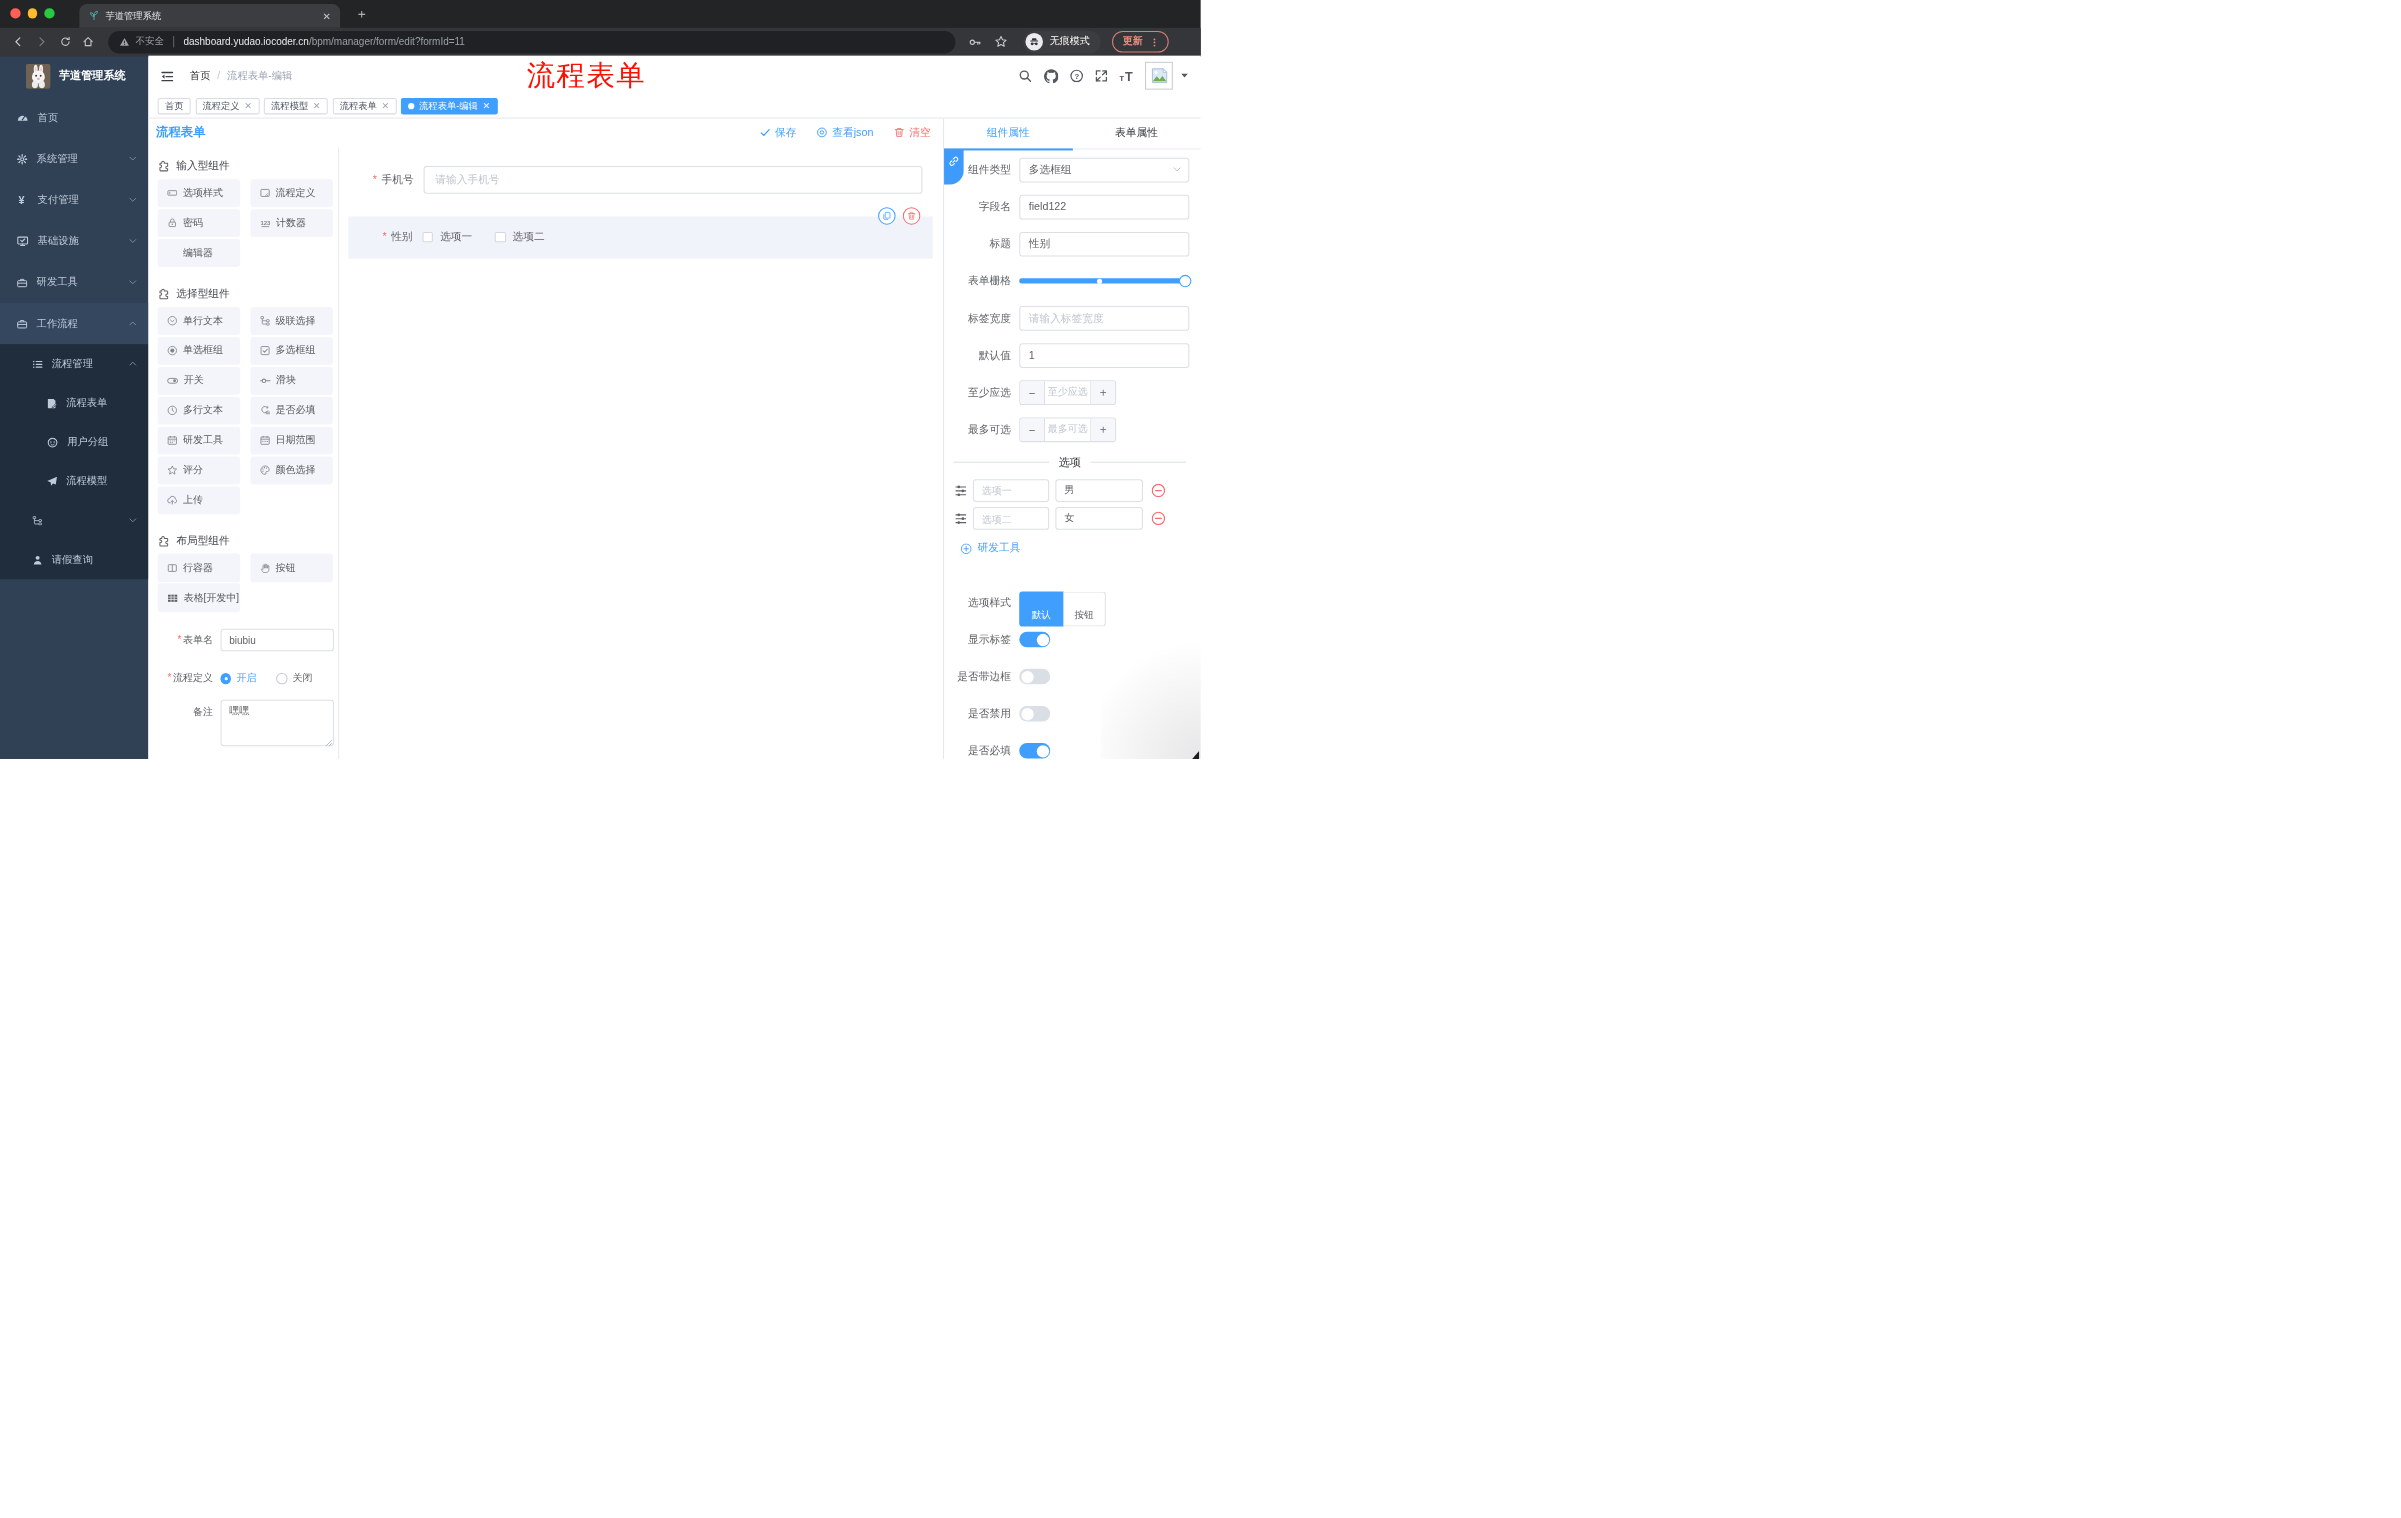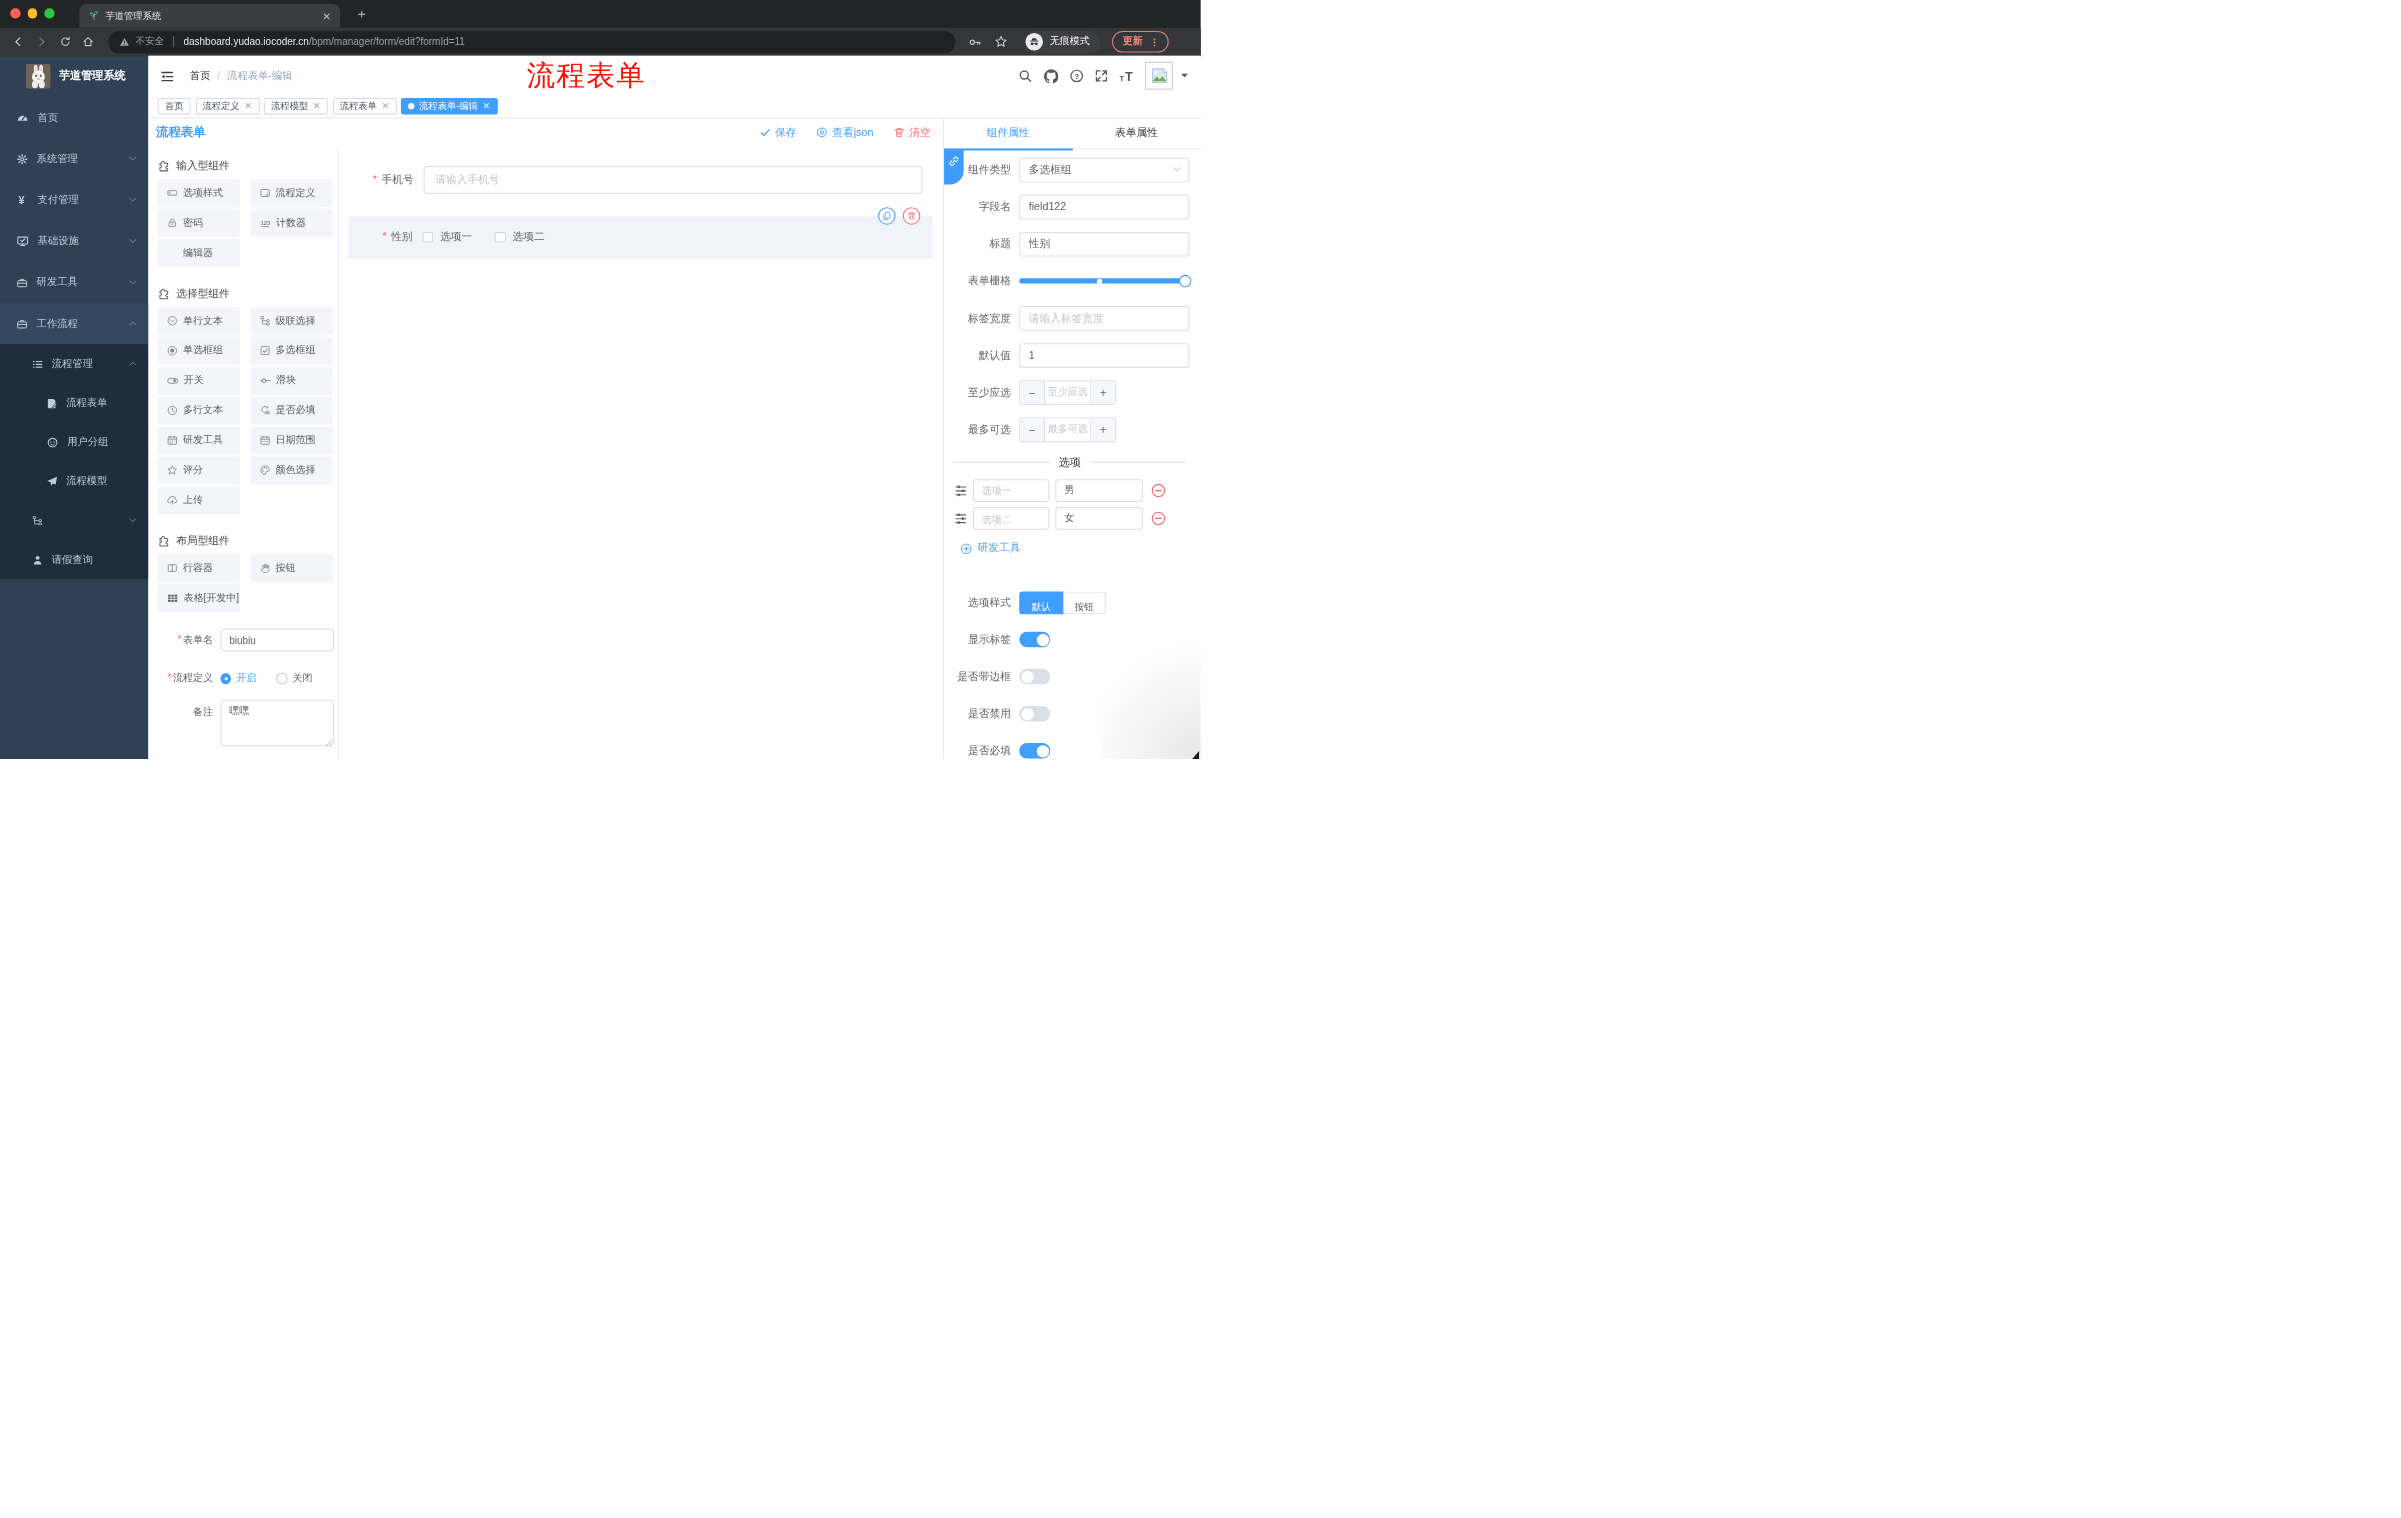--- a/index.html
+++ b/index.html
@@ -142,21 +142,21 @@
   .p-divider .line { flex:1; height:0.7px; background:#dcdfe6; }
   .p-divider .txt { font-size:10.8px; color:#2f3338; }
   .opt-row { height:27.5px; display:flex; align-items:center; gap:6px; padding-left:3.7px; }
   .opt-row .drag { color:#606266; flex-shrink:0; cursor:grab; }
   .opt-in { height:22px; border:0.7px solid #dcdfe6; border-radius:3px; padding:0 7.4px; font-size:9.7px; color:#606266; min-width:0; }
   .opt-in.l { width:74px; } .opt-in.v { width:85px; }
   .minus-btn { color:#f56c6c; margin-left:2.2px; cursor:pointer; }
   .add-opt { height:27px; display:flex; align-items:center; gap:5.2px; color:#409eff; font-size:10.4px; padding-left:10.4px; margin-top:1.5px; cursor:pointer; }
   .gap28 { height:21px; }
   .seg { display:flex; height:22px; }
-  .seg-item { padding:8px 11px; display:grid; place-items:center; font-size:9.3px; cursor:pointer; }
+  .seg-item { padding:16px 11px; display:grid; place-items:center; font-size:9.3px; cursor:pointer; }
   .seg-item.on { background:#409eff; border:0.7px solid #409eff; color:#fff; border-radius:3px 0 0 3px; }
   .seg-item.off { border:0.7px solid #dcdfe6; border-left:none; color:#606266; border-radius:0 3px 3px 0; background:#fff; }
   .toggle { width:30px; height:15px; border-radius:7.4px; position:relative; cursor:pointer; }
   .toggle.on { background:#409eff; }
   .toggle.off { background:#dadfe6; }
   .toggle::after { content:''; position:absolute; top:1.5px; width:12px; height:12px; background:#fff; border-radius:50%; }
   .toggle.on::after { right:1.5px; } .toggle.off::after { left:1.5px; }
   .corner-shadow { position:absolute; right:0; bottom:0; width:97px; height:126px; background:radial-gradient(circle at 100% 100%, rgba(60,64,72,.13), transparent 72%); pointer-events:none; z-index:4; }
   .cursor-tip { position:absolute; right:1.5px; bottom:0; width:9px; height:10.4px; background:#1b1b1b; clip-path:polygon(100% 100%, 20% 100%, 100% 20%); z-index:7; }
 </style>

